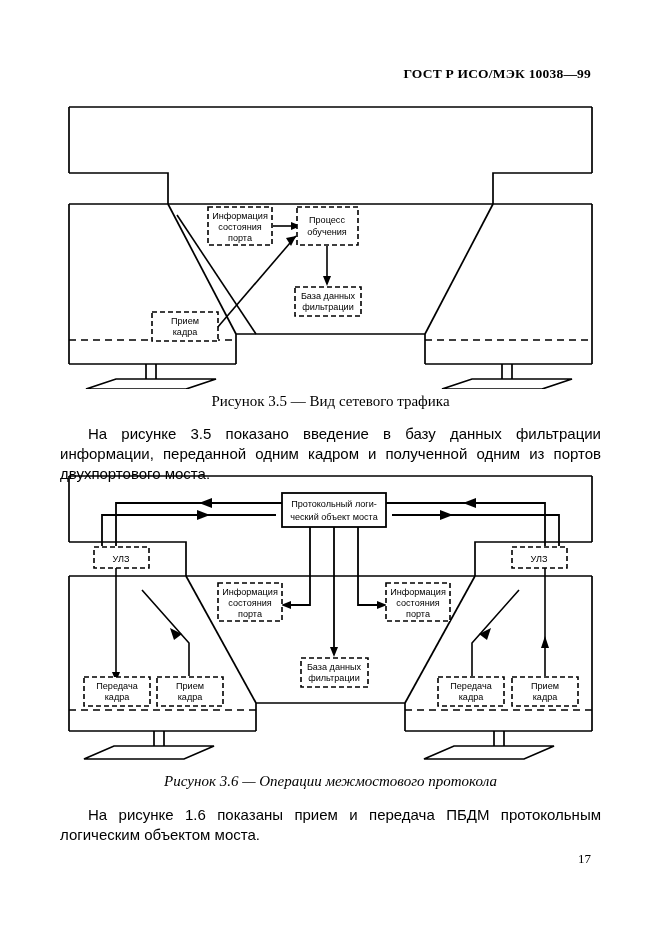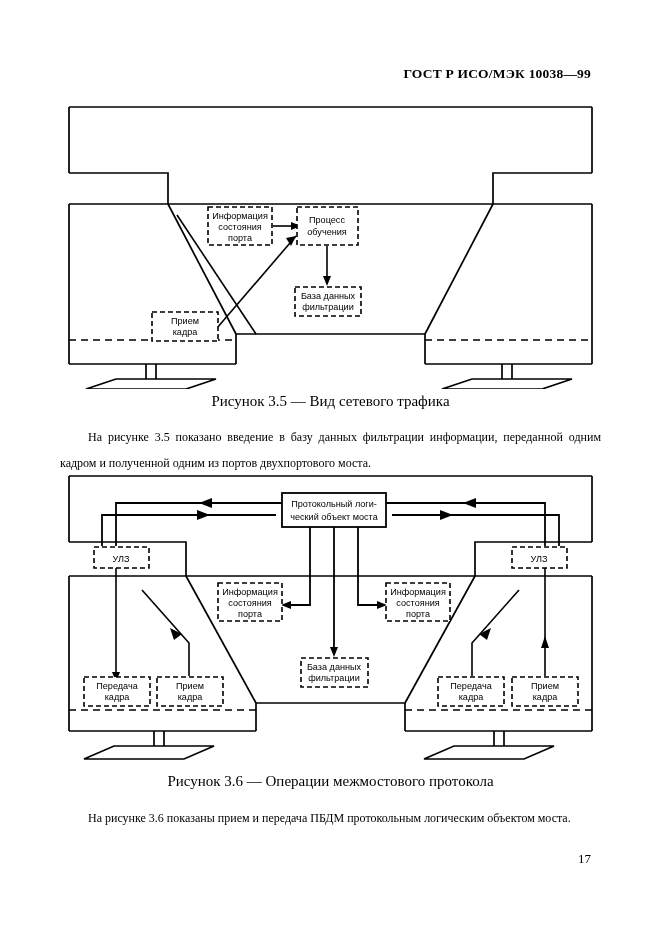--- a/index.html
+++ b/index.html
@@ -40,30 +40,30 @@
 
   .caption {
     position: absolute;
     left: 0;
     width: 661px;
     text-align: center;
     font-size: 15px;
     font-family: "Liberation Serif", "DejaVu Serif", serif;
   }
   #caption-35 { top: 377px; }
-  #caption-36 { top: 757px; }
+  #caption-36 { top: 757px; font-style: italic; }
 
   .body-para {
     position: absolute;
     left: 60px;
     width: 541px;
-    font-size: 12px;
-    line-height: 26px;
+    font-size: 15px;
+    line-height: 20px;
     text-align: justify;
-    font-family: Liberation Serif, serif;
+    font-family: Liberation Sans, sans-serif;
     text-indent: 28px;
   }
   #para-35 { top: 408px; }
   #para-36 { top: 789px; text-indent: 28px; }
 
   .page-number {
     position: absolute;
     right: 61px;
     top: 835px;
     font-size: 13px;
@@ -312,17 +312,17 @@
       <g>
         <rect x="452" y="206" width="66" height="29" fill="#ffffff" stroke="#000000" stroke-width="1.6" stroke-dasharray="5,3"></rect>
         <text class="diagram-label" x="485" y="218" text-anchor="middle">Прием</text>
         <text class="diagram-label" x="485" y="229" text-anchor="middle">кадра</text>
       </g>
     </svg>
   </div>
 
   <div class="caption" id="caption-36">Рисунок 3.6 — Операции межмостового протокола</div>
 
-  <div class="body-para" id="para-36">На рисунке 3.6 показаны прием и передача ПБДМ протокольным логическим объектом моста.</div>
+  <div class="body-para" id="para-36">На рисунке 1.6 показаны прием и передача ПБДМ протокольным логическим объектом моста.</div>
 
   <div class="page-number">17</div>
 
 </div>
 
 </body></html>

